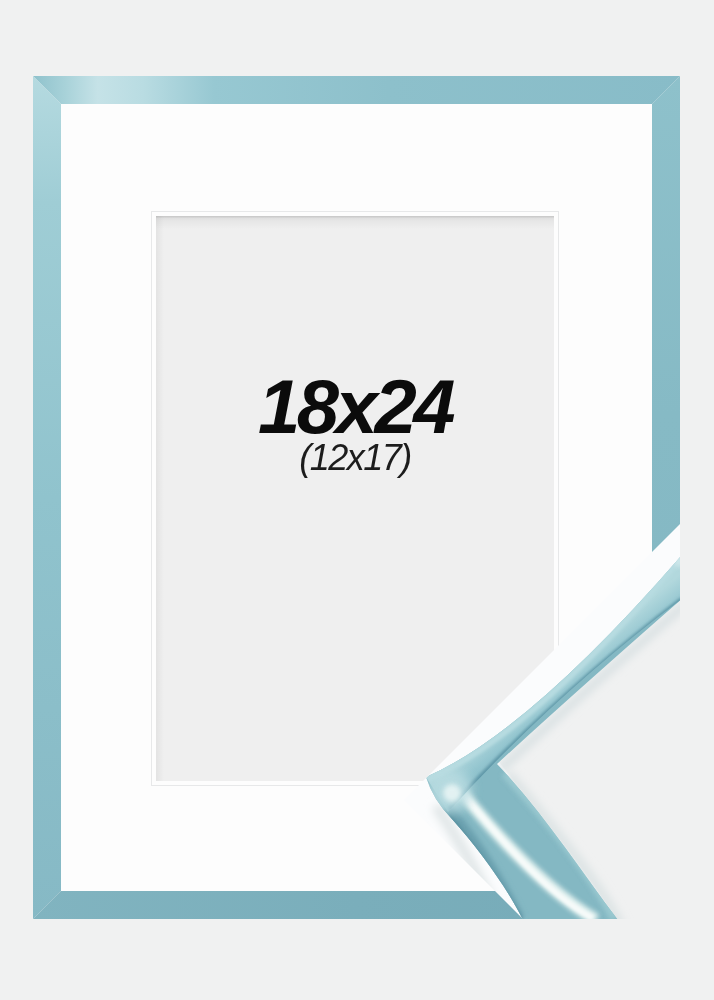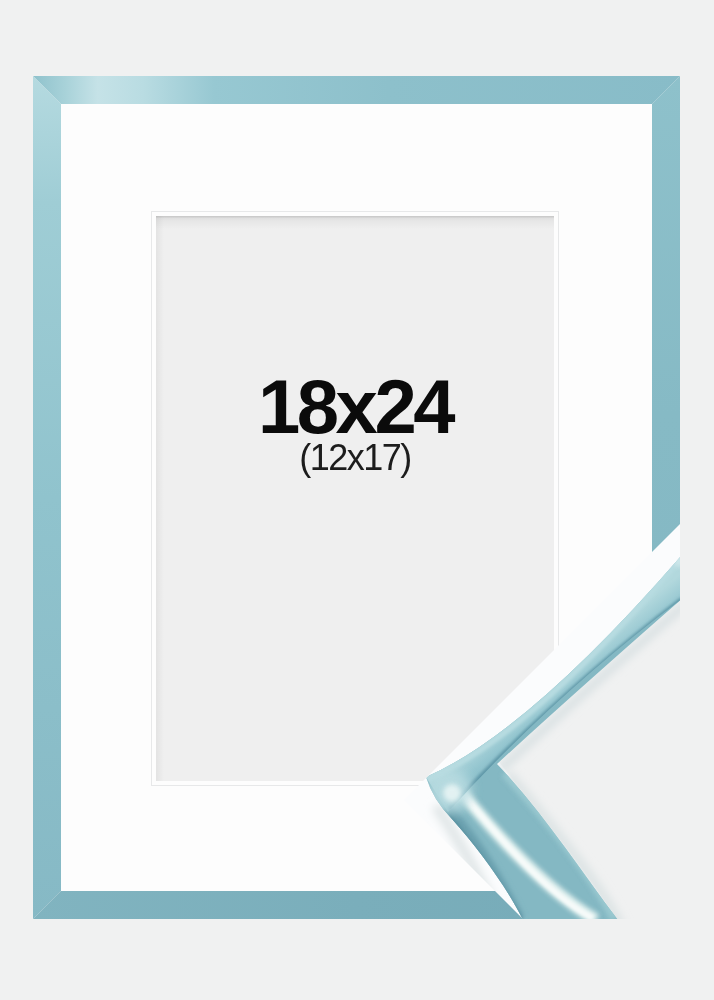--- a/index.html
+++ b/index.html
@@ -2,20 +2,21 @@
 <html><head>
 <meta charset="utf-8">
 <style>
   html, body { margin: 0; padding: 0; background: #f0f1f1; }
   .canvas {
     position: relative;
     width: 710px;
     height: 1000px;
     overflow: hidden;
     font-family: "Liberation Sans", sans-serif;
+    font-style: italic;
   }
   .canvas svg { display: block; }
   text { user-select: none; }
   .size-label {
     font-family: "Liberation Sans", "DejaVu Sans", sans-serif;
     font-weight: 700;
     font-size: 76px;
     letter-spacing: -3.5px;
   }
   .inner-size-label {

